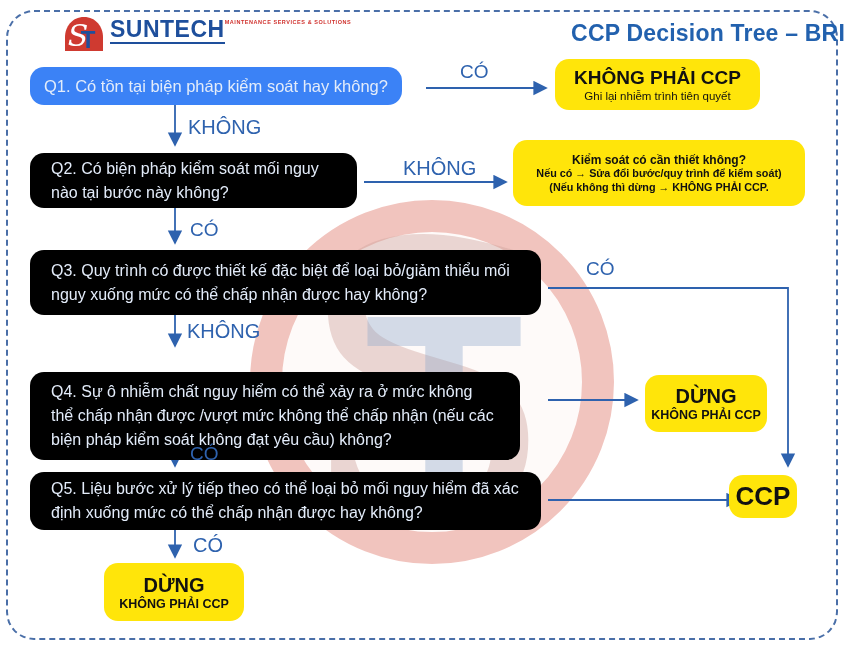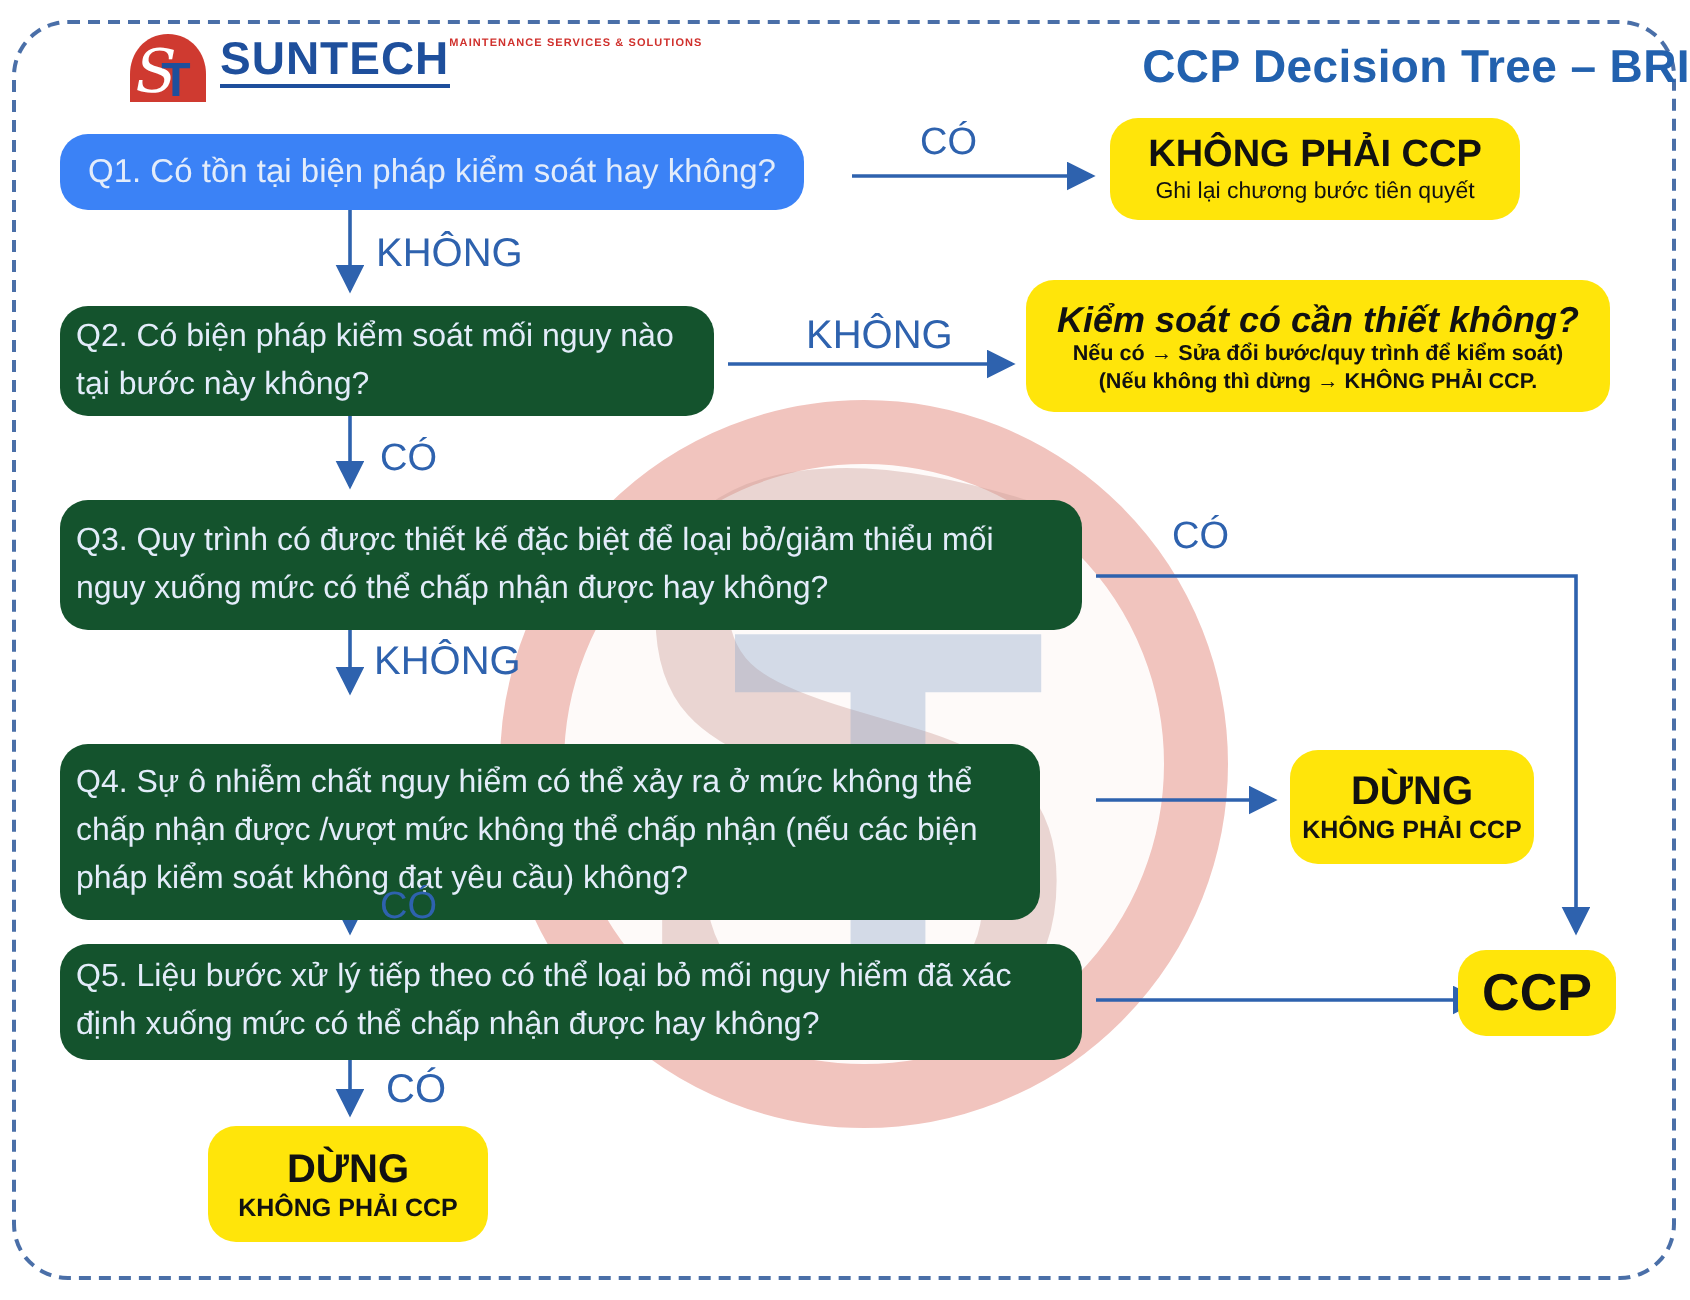--- a/index.html
+++ b/index.html
@@ -24,22 +24,22 @@
   }
   .logo-tagline{font-size:5.5px;font-weight:bold;color:#d0312d;letter-spacing:.55px;margin-top:2px;}
   .page-title{
     position:absolute;left:0;right:0;top:20px;text-align:right;
     font-size:23px;font-weight:bold;color:#2261ae;z-index:2;letter-spacing:.2px;
   }
   
   .connectors{position:absolute;left:0;top:0;z-index:2;pointer-events:none;}
   
   .qbox{
-    position:absolute;background:#14532d;color:#e3ecfa;border-radius:14px;
-    font-size:16px;line-height:1.5;padding:8px 8px;box-sizing:border-box;
+    position:absolute;background:#000000;color:#e3ecfa;border-radius:14px;
+    font-size:16px;line-height:1.5;padding:8px 21px;box-sizing:border-box;
     display:flex;align-items:center;z-index:3;
   }
   .qbox.q1{background:#3b82f6;white-space:nowrap;padding:8px 14px;height:38px;font-size:16.5px;}
   
   .ybox{
     position:absolute;background:#ffe50a;color:#111;border-radius:14px;
     text-align:center;display:flex;flex-direction:column;justify-content:center;
     box-sizing:border-box;z-index:3;padding:17px 6px;
   }
   .ybox .yt{font-weight:bold;white-space:nowrap;}
@@ -93,35 +93,35 @@
 </svg>
 
 <div class="qbox q1" style="left:30px;top:67px;">Q1. Có tồn tại biện pháp kiểm soát hay không?</div>
 <div class="qbox" style="left:30px;top:153px;width:327px;height:55px;">Q2. Có biện pháp kiểm soát mối nguy nào tại bước này không?</div>
 <div class="qbox" style="left:30px;top:250px;width:511px;height:65px;">Q3. Quy trình có được thiết kế đặc biệt để loại bỏ/giảm thiểu mối nguy xuống mức có thể chấp nhận được hay không?</div>
 <div class="qbox" style="left:30px;top:352px;width:490px;height:88px;margin-top:20px;">Q4. Sự ô nhiễm chất nguy hiểm có thể xảy ra ở mức không thể chấp nhận được /vượt mức không thể chấp nhận (nếu các biện pháp kiểm soát không đạt yêu cầu) không?</div>
 <div class="qbox" style="left:30px;top:472px;width:511px;height:58px;">Q5. Liệu bước xử lý tiếp theo có thể loại bỏ mối nguy hiểm đã xác định xuống mức có thể chấp nhận được hay không?</div>
 
 <div class="ybox" style="left:555px;top:59px;width:205px;height:51px;">
   <div class="yt" style="font-size:19px;">KHÔNG PHẢI CCP</div>
-  <div class="ys" style="font-size:11.5px;margin-top:1px;">Ghi lại chương bước tiên quyết</div>
+  <div class="ys" style="font-size:11.5px;margin-top:1px;">Ghi lại nhiễm trình tiên quyết</div>
 </div>
 
 <div class="ybox" style="left:513px;top:140px;width:292px;height:66px;">
-  <div class="yt" style="font-size:18px;font-style:italic;">Kiểm soát có cần thiết không?</div>
+  <div class="yt" style="font-size:12px;">Kiểm soát có cần thiết không?</div>
   <div class="ysb" style="font-size:10.8px;">Nếu có → Sửa đổi bước/quy trình để kiểm soát)</div>
   <div class="ysb" style="font-size:10.8px;margin-top:2px;">(Nếu không thì dừng → KHÔNG PHẢI CCP.</div>
 </div>
 
 <div class="ybox" style="left:645px;top:375px;width:122px;height:57px;">
   <div class="yt" style="font-size:20px;">DỪNG</div>
   <div class="ysb" style="font-size:12.5px;">KHÔNG PHẢI CCP</div>
 </div>
 
-<div class="ybox" style="left:729px;top:475px;width:79px;height:43px;">
+<div class="ybox" style="left:729px;top:475px;width:68px;height:43px;">
   <div class="yt" style="font-size:26px;">CCP</div>
 </div>
 
 <div class="ybox" style="left:104px;top:563px;width:140px;height:58px;">
   <div class="yt" style="font-size:20px;">DỪNG</div>
   <div class="ysb" style="font-size:12.5px;">KHÔNG PHẢI CCP</div>
 </div>
 
 <div class="elabel" style="left:460px;top:61px;font-size:19px;">CÓ</div>
 <div class="elabel" style="left:188px;top:116px;">KHÔNG</div>

